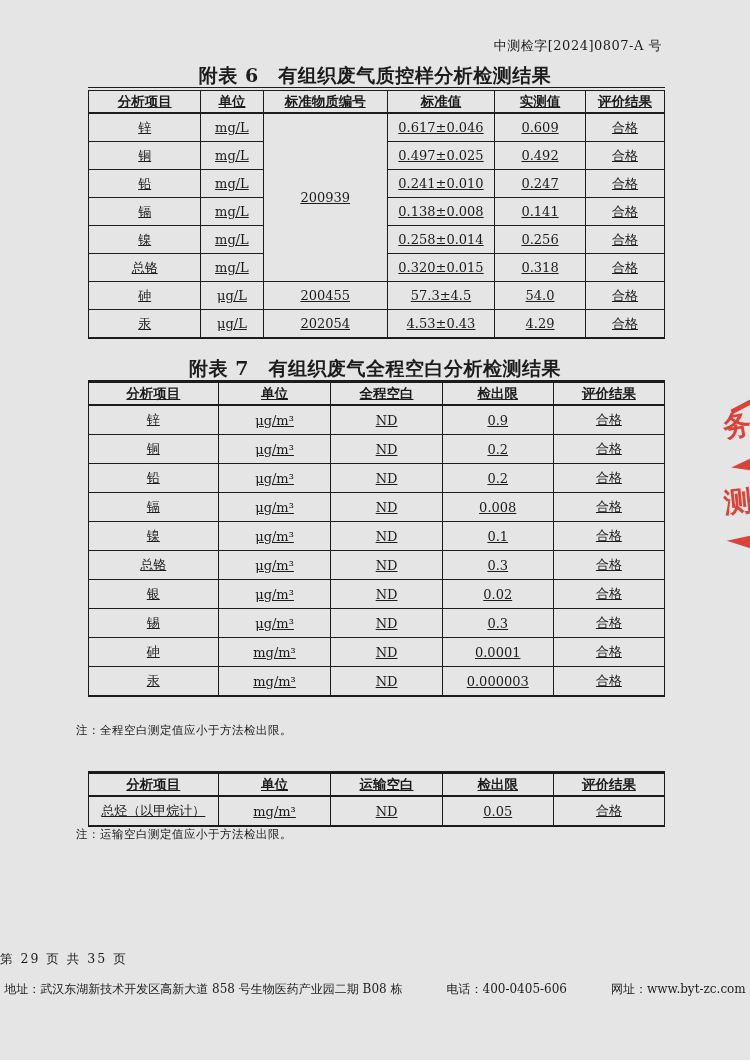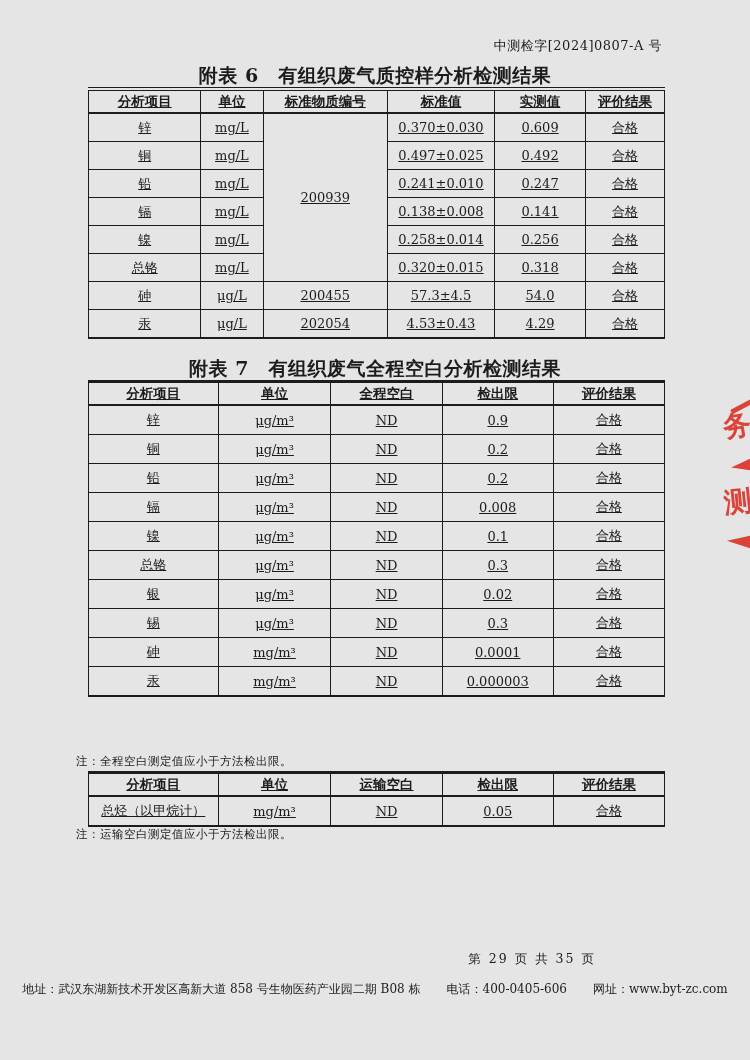--- a/index.html
+++ b/index.html
@@ -37,30 +37,30 @@
   }
   #t6 { border-top:4px double #1c1c1c; }
   #t7, #t8 { border-top:3px solid #1c1c1c; }
   #t6 td { height:27px; }
   #t7 td, #t8 td { height:28px; }
   table.report-table tbody tr:last-child td { border-bottom-width:2.5px; }
 
   .note {
     position:absolute; left:76px; font-size:11.5px; letter-spacing:0.5px;
   }
-  #note7 { top:723px;margin-top:31px; }
+  #note7 { top:723px; }
   #note8 { top:827px; }
 
   .page-number {
-    position:absolute; top:951px; left:0; width:596px; text-align:right;
+    position:absolute; top:951px; left:0; width:596px; text-align:left;
     font-size:12.5px; letter-spacing:2px;
   }
   .address-line {
     position:absolute; top:981px; left:0; width:750px;
-    display:flex; justify-content:center; gap:26px; font-size:12px;
+    display:flex; justify-content:center; gap:44px; font-size:12px;
   }
 
   
   .stamp {
     position:absolute; top:396px; right:0; width:28px; height:168px;
     overflow:hidden; pointer-events:none;
   }
   .stamp-piece { position:absolute; color:#dd4238; }
   .stamp-stroke1 {
     top:8px; left:8px; width:24px; height:5px; background:#dd4238;
@@ -111,21 +111,21 @@
           <th>标准值</th>
           <th>实测值</th>
           <th>评价结果</th>
         </tr>
       </thead>
       <tbody>
         <tr>
           <td>锌</td>
           <td>mg/L</td>
           <td rowspan="6">200939</td>
-          <td>0.370±0.030</td>
+          <td>0.617±0.046</td>
           <td>0.609</td>
           <td>合格</td>
         </tr>
         <tr>
           <td>铜</td>
           <td>mg/L</td>
           <td>0.497±0.025</td>
           <td>0.492</td>
           <td>合格</td>
         </tr>

